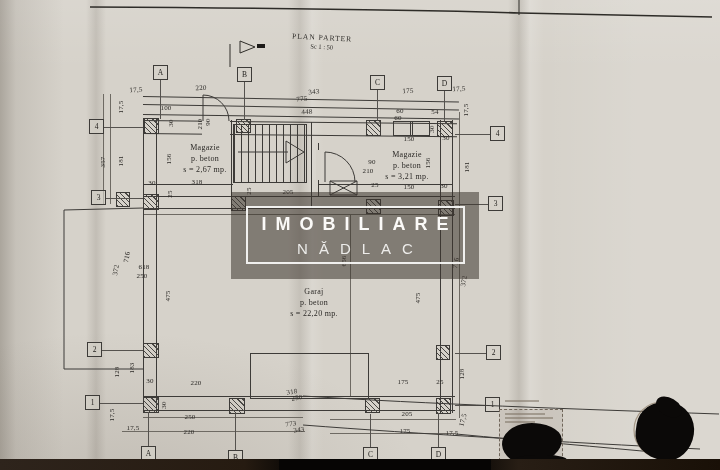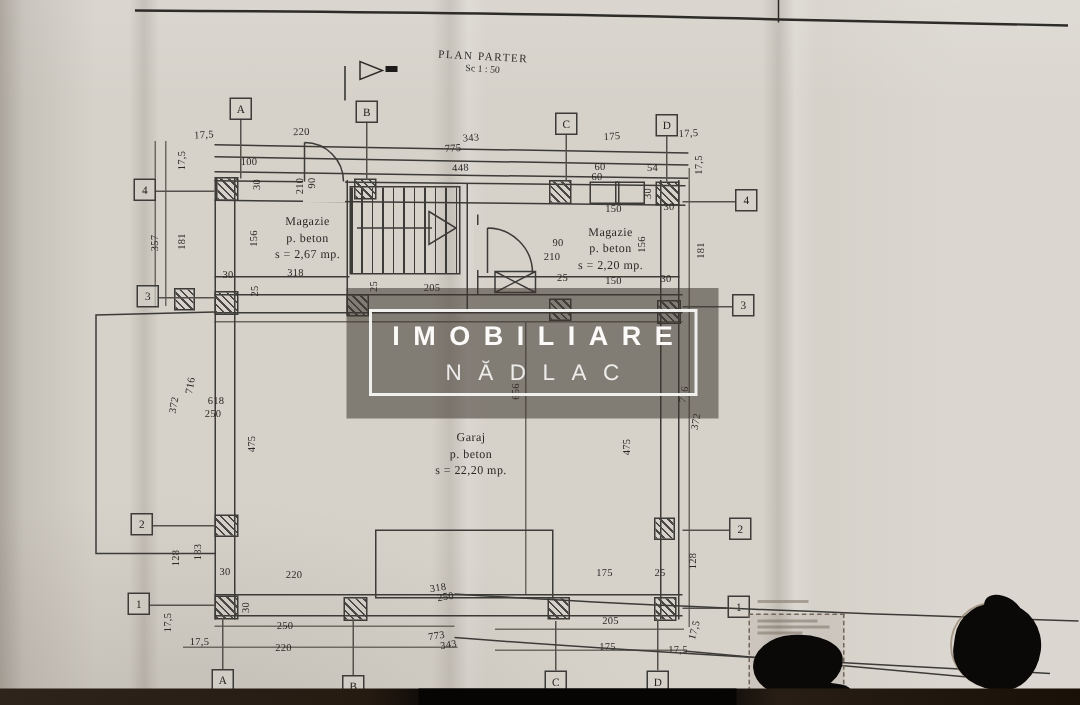--- a/index.html
+++ b/index.html
@@ -236,21 +236,21 @@
       <div class="grid-bubble" style="left: 495px; top: 203px;">3</div>
       <div class="grid-bubble" style="left: 493px; top: 352px;">2</div>
       <div class="grid-bubble" style="left: 492px; top: 404px;">1</div>
     </div>
   <div id="room-layer">
       <span class="room-label-line" style="left: 205px; top: 143px;">Magazie</span>
       <span class="room-label-line" style="left: 205px; top: 154px;">p. beton</span>
       <span class="room-label-line" style="left: 205px; top: 165px;">s = 2,67 mp.</span>
       <span class="room-label-line" style="left: 407px; top: 150px;">Magazie</span>
       <span class="room-label-line" style="left: 407px; top: 161px;">p. beton</span>
-      <span class="room-label-line" style="left: 407px; top: 172px;">s = 2,20 mp.</span>
+      <span class="room-label-line" style="left: 407px; top: 172px;">s = 3,21 mp.</span>
       <span class="room-label-line" style="left: 314px; top: 287px;">Garaj</span>
       <span class="room-label-line" style="left: 314px; top: 298px;">p. beton</span>
       <span class="room-label-line" style="left: 314px; top: 309px;">s = 22,20 mp.</span>
     </div>
 
   <div id="title-block">
     <div id="title-line">PLAN PARTER</div>
     <div id="scale-line">Sc 1 : 50</div>
   </div>
 

